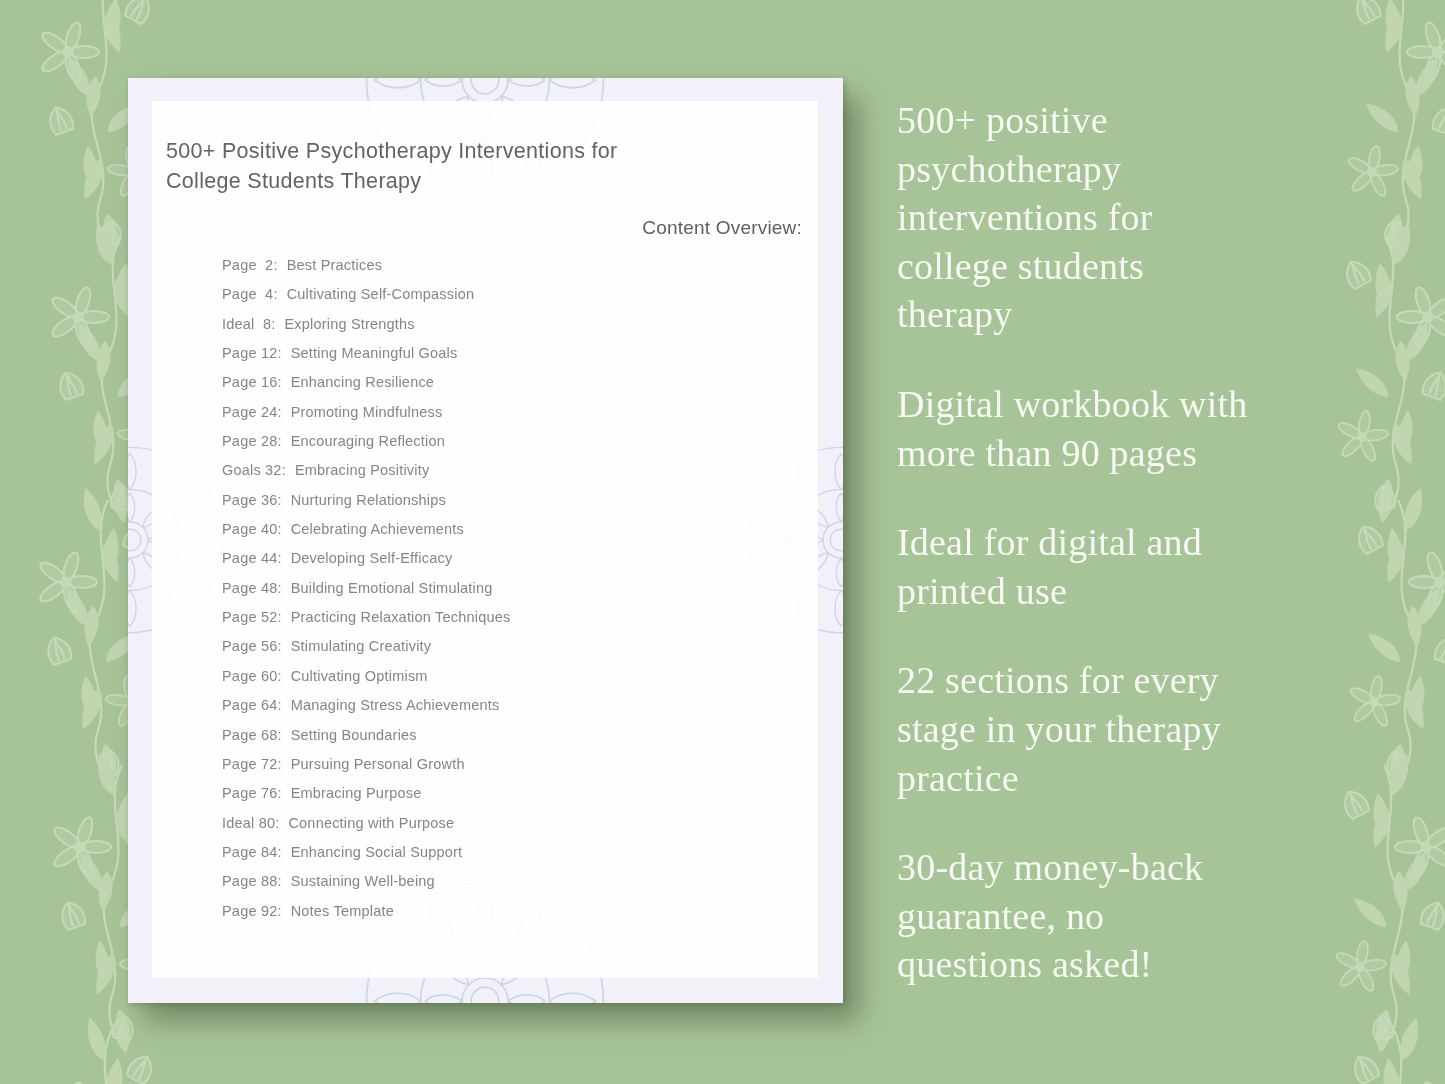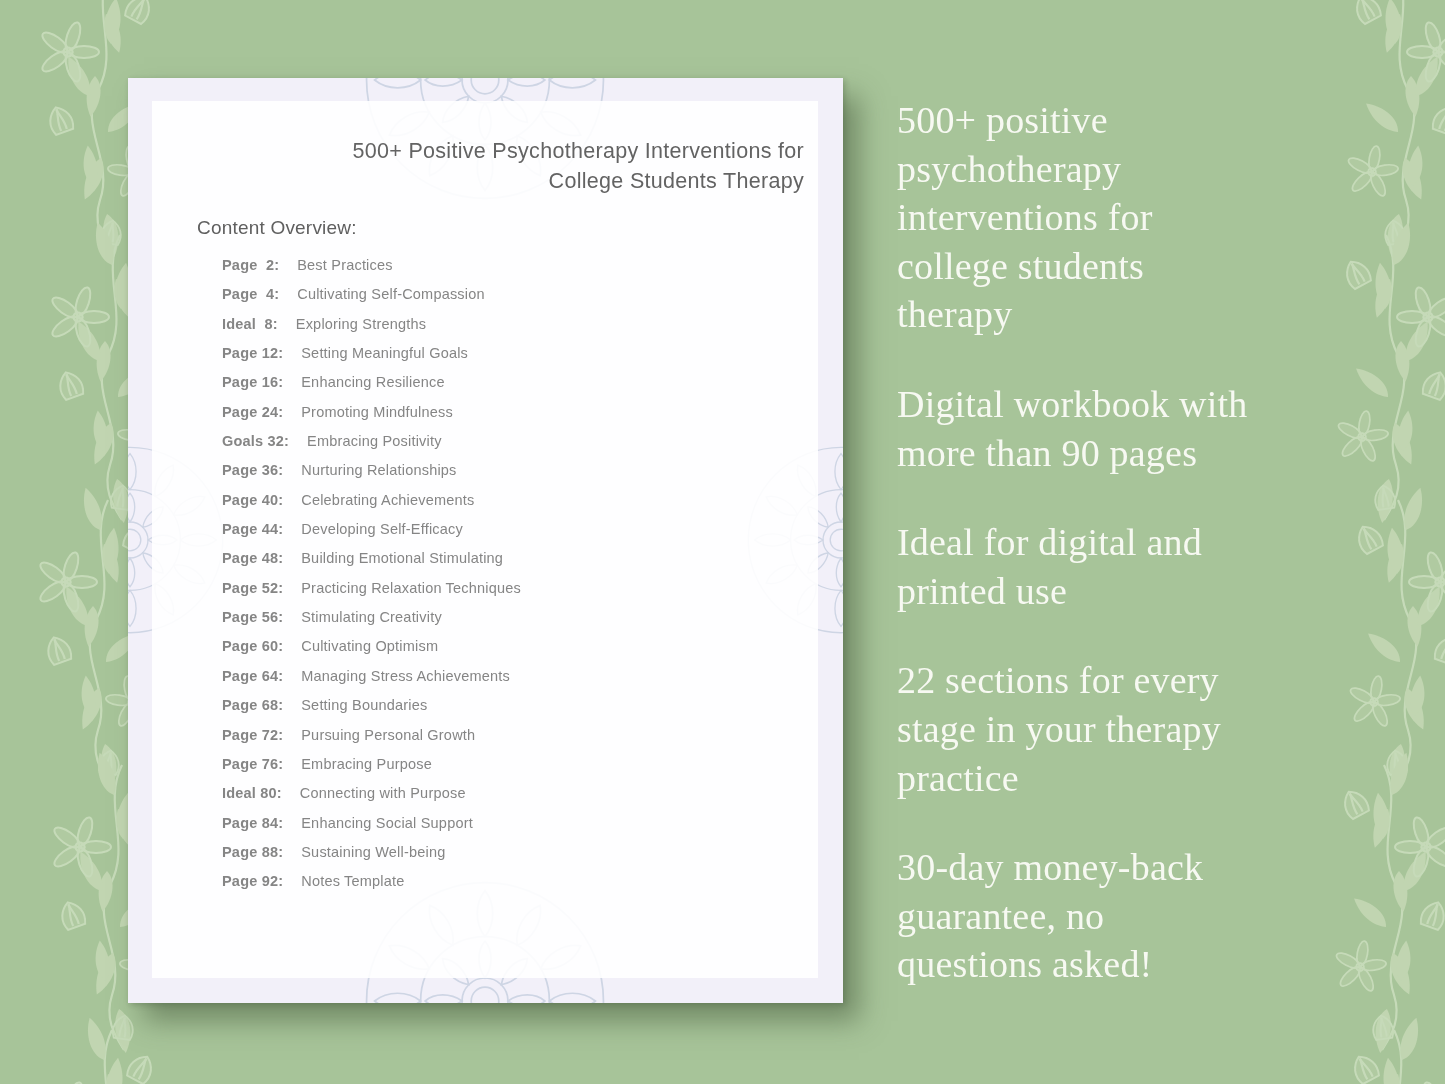--- a/index.html
+++ b/index.html
@@ -29,30 +29,30 @@
   }
   .mandalas { position:absolute; left:0; top:0; width:715px; height:925px; overflow:hidden; }
   .md { fill:none; stroke:#ced5e4; stroke-width:1.5; }
 
   .page {
     position:absolute; left:24px; top:23px; right:25px; bottom:25px;
     background:rgba(255,255,255,0.90);
   }
 
   .title {
-    margin:36px 14px 0; text-align:right; white-space:pre-line;
+    margin:36px 14px 0; text-align:left; white-space:pre-line;
     font-size:21.5px; line-height:29.5px; font-weight:500;
     color:#636363; letter-spacing:.3px;
   }
   .overview {
-    margin:21px 16px 0 45px; font-size:19px; color:#5f5f5f; letter-spacing:.2px;
+    margin:21px 16px 0 45px; font-size:19px; color:#5f5f5f; letter-spacing:.2px;text-align:right;
   }
   .toc { list-style:none; margin:18px 0 0 70px; padding:0; }
   .toc-item { height:29.35px; font-size:14.5px; color:#858585; letter-spacing:.2px; }
-  .toc-label { white-space:pre; margin-right:18px;font-weight:bold; }
+  .toc-label { white-space:pre; margin-right:9px; }
   .toc-title { white-space:pre; }
 
   
   .marketing { position:absolute; left:897px; top:96px; width:448px; }
   .bullet {
     margin:0 0 41px; font-size:38px; line-height:48.6px;
     color:#f7f9f2; white-space:pre-line; letter-spacing:.2px; font-weight:400;font-family:Liberation Serif, serif;
   }
 </style>
 </head>
@@ -178,20 +178,23 @@
 
           <li class="toc-item">
             <span class="toc-label">Page 16:</span><span class="toc-title">Enhancing Resilience</span>
           </li>
 
 
           <li class="toc-item">
             <span class="toc-label">Page 24:</span><span class="toc-title">Promoting Mindfulness</span>
           </li>
 
+          <li class="toc-item">
+            <span class="toc-label">Page 28:</span><span class="toc-title">Encouraging Reflection</span>
+          </li>
 
           <li class="toc-item">
             <span class="toc-label">Goals 32:</span><span class="toc-title">Embracing Positivity</span>
           </li>
 
           <li class="toc-item">
             <span class="toc-label">Page 36:</span><span class="toc-title">Nurturing Relationships</span>
           </li>
 
           <li class="toc-item">

